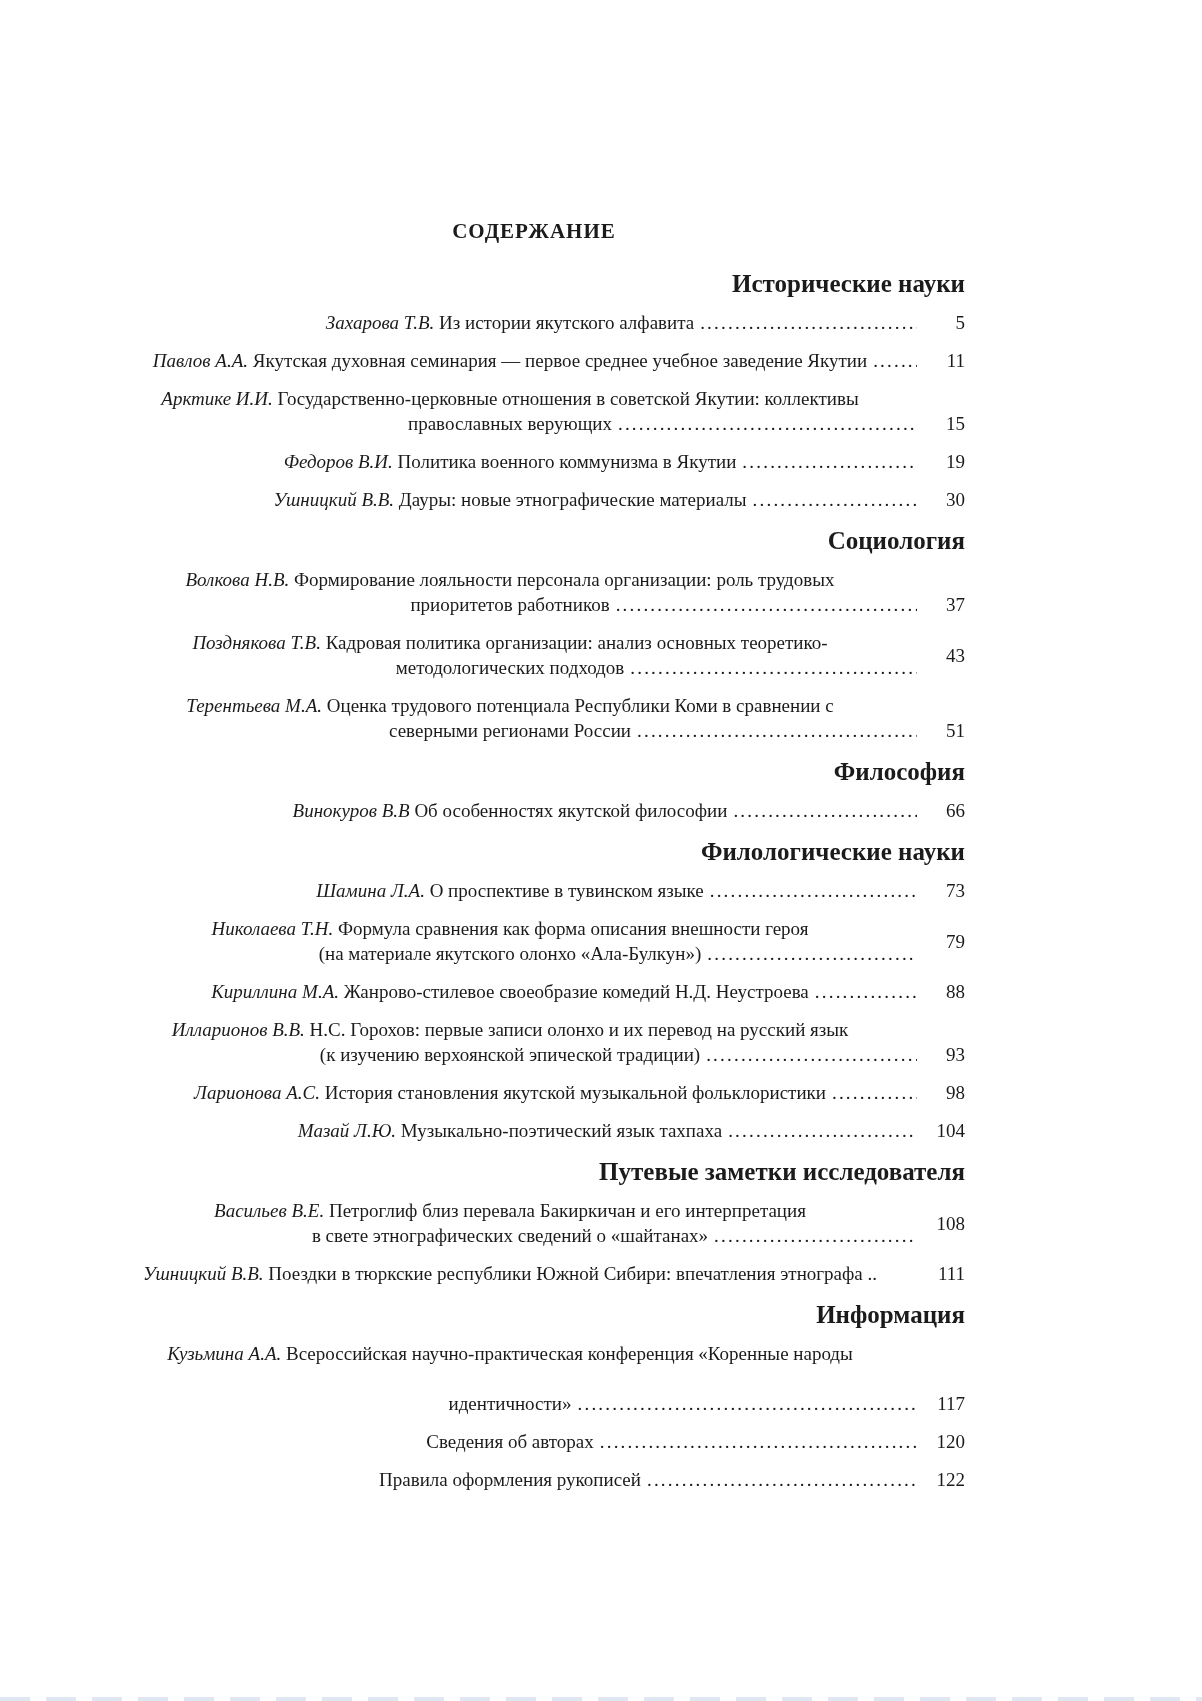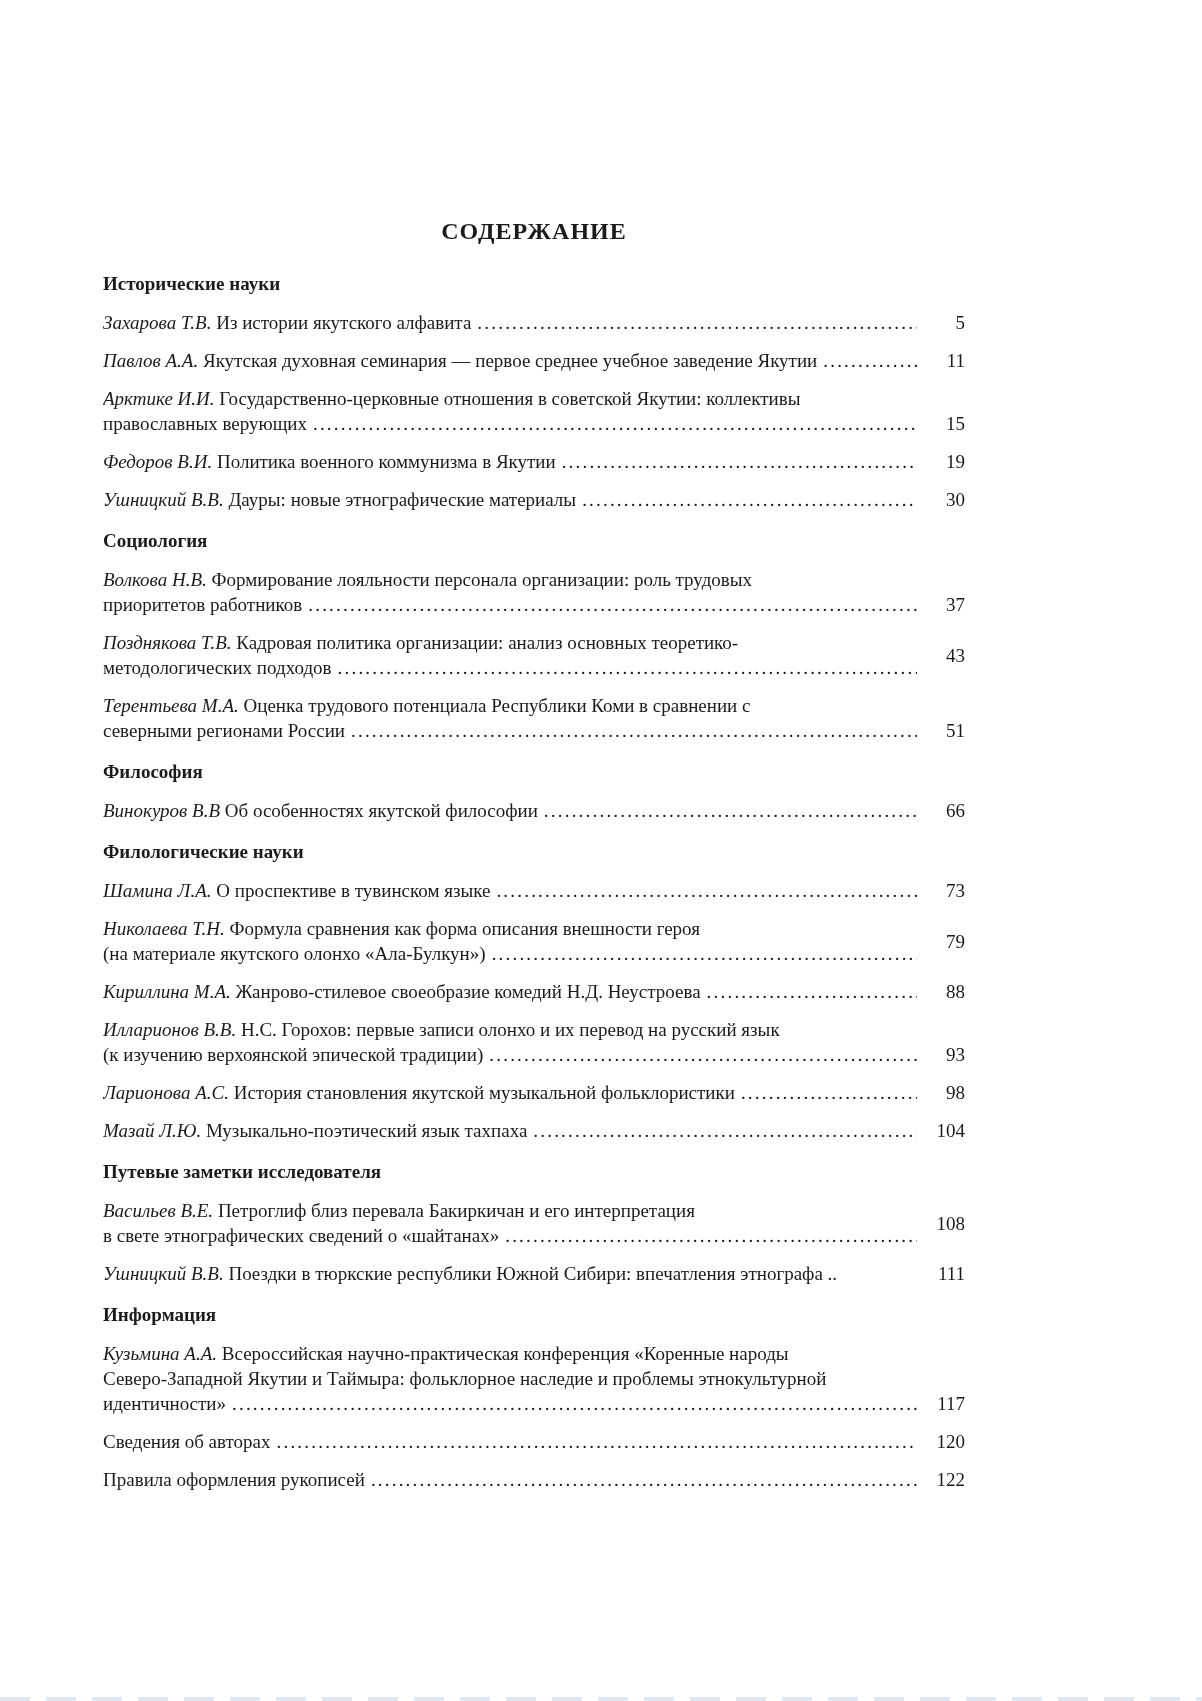--- a/index.html
+++ b/index.html
@@ -10,46 +10,47 @@
     position: relative;
     font-family: "Liberation Serif", "DejaVu Serif", serif;
     color: #1b1b1b;
   }
   .page {
     position: absolute; top: 0; left: 0; right: 0; bottom: 0;
     padding: 218px 237px 0 103px;
   }
   .page-title {
     text-align: center;
-    font-size: 24px;
+    font-size: 21px;
     font-weight: bold;
     letter-spacing: 1px;
     line-height: 26px;
     margin: 0 0 27px 0;
   }
   .section-heading {
-    text-align: left;
-    font-size: 19px;
+    text-align: right;
+    font-size: 25px;
     font-weight: bold;
     line-height: 26px;
     margin: 16px 0 13px 0;
   }
   #sections .section-heading:first-child { margin-top: 0; }
   .entry {
     display: flex;
     align-items: flex-end;
     font-size: 19px;
     line-height: 25px;
     margin-bottom: 13px;
   }
   .entry.page-center { align-items: center; }
   .entry-text {
     flex: 1 1 auto;
     position: relative;
     overflow: hidden;
+    text-align: center;
   }
   .author { font-style: italic; }
   .dots {
     position: absolute;
     white-space: nowrap;
     padding-left: 6px;
   }
   .dots::after {
     content: "........................................................................................................................................................................................................";
     letter-spacing: 2.2px;
@@ -145,21 +146,21 @@
       <div class="entry page-center">
         <div class="entry-text"><span class="author">Васильев В.Е.</span> <span>Петроглиф близ перевала Бакиркичан и его интерпретация</span><br><span>в свете этнографических сведений о «шайтанах»</span><span class="dots"></span></div>
         <div class="entry-page">108</div>
       </div>
       <div class="entry">
         <div class="entry-text"><span class="author">Ушницкий В.В.</span> <span>Поездки в тюркские республики Южной Сибири: впечатления этнографа ..</span></div>
         <div class="entry-page">111</div>
       </div>
       <div class="section-heading">Информация</div>
       <div class="entry">
-        <div class="entry-text"><span class="author">Кузьмина А.А.</span> <span>Всероссийская научно-практическая конференция «Коренные народы</span><br><span>Северо-Западной Якутии и Таймыра: фольклорное наследие и проблемы этнокультурной</span><br><span>идентичности»</span><span class="dots"></span></div>
+        <div class="entry-text"><span class="author">Кузьмина А.А.</span> <span>Всероссийская научно-практическая конференция «Коренные народы</span><br><br><span>идентичности»</span><span class="dots"></span></div>
         <div class="entry-page">117</div>
       </div>
       <div class="entry">
         <div class="entry-text"><span>Сведения об авторах</span><span class="dots"></span></div>
         <div class="entry-page">120</div>
       </div>
       <div class="entry">
         <div class="entry-text"><span>Правила оформления рукописей</span><span class="dots"></span></div>
         <div class="entry-page">122</div>
       </div>

